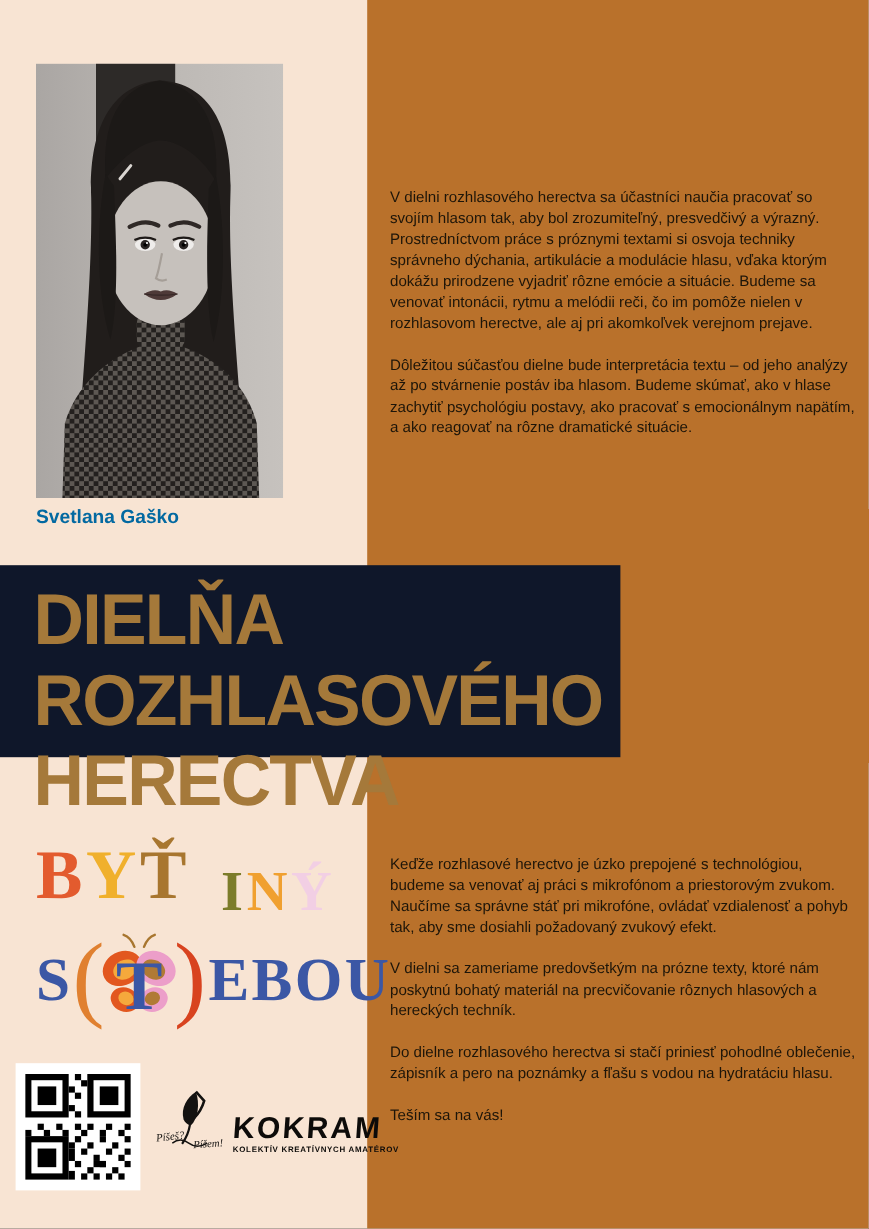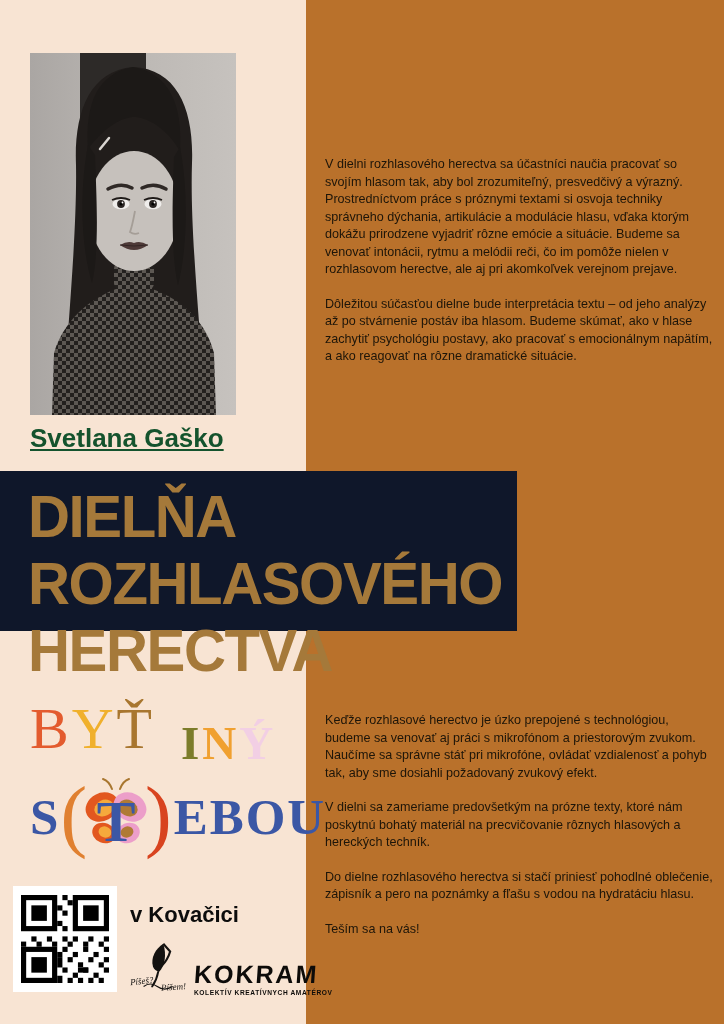--- a/index.html
+++ b/index.html
@@ -8,30 +8,30 @@
   
   .col-right{position:absolute;left:306px;top:0;width:418px;height:1024px;background:#b9712b;z-index:1;}
   .text-block{position:absolute;width:388px;color:#1d1509;z-index:2;}
   .text-top{left:325px;top:156px;}
   .text-bottom{left:325px;top:712px;}
   .text-block p{margin:0 0 17px 0;font-size:12.6px;line-height:17.5px;font-weight:normal;}
   
   .photo{position:absolute;left:30px;top:53px;width:206px;height:362px;z-index:2;}
   .photo svg{display:block;width:206px;height:362px;}
   
-  .name{position:absolute;left:30px;top:423px;font-size:26px;font-weight:bold;color:#14532d;z-index:2;text-decoration:underline;}
+  .name{position:absolute;left:30px;top:423px;font-size:16px;font-weight:bold;color:#0369a1;z-index:2;}
   
   .banner{position:absolute;left:0;top:471px;width:517px;height:160px;background:#0f172a;
           box-sizing:border-box;padding:12px 0 0 28px;z-index:3;}
   .banner .line{font-size:60px;font-weight:bold;color:#a5793a;line-height:67px;letter-spacing:-1.5px;
                 transform:scaleX(.97);transform-origin:left;}
   
   .byt{position:absolute;left:30px;top:700px;width:270px;z-index:2;font-family:"Liberation Serif",serif;}
   .byt-row1{display:flex;align-items:flex-start;}
-  .word1{font-size:58px;font-weight:normal;letter-spacing:3px;line-height:1;}
+  .word1{font-size:58px;font-weight:bold;letter-spacing:3px;line-height:1;}
   .word2{font-size:47px;font-weight:bold;letter-spacing:3px;line-height:1;margin-left:26px;position:relative;top:20px;}
   .byt-row2{display:flex;align-items:center;margin-top:16px;height:86px;}
   .letter-s,.letter-rest{font-size:51px;font-weight:bold;line-height:1;}
   .letter-rest{letter-spacing:2px;}
   .paren{font-size:80px;font-weight:normal;line-height:1;position:relative;top:-2px;}
   .paren.open{margin:0 -2px 0 2px;}
   .paren.close{margin:0 2px 0 -2px;}
   .butterfly{position:relative;width:62px;height:80px;flex:0 0 auto;}
   .butterfly svg{position:absolute;left:0;top:0;}
   
@@ -217,21 +217,20 @@
             <rect x="75" y="80" width="5" height="5"></rect>
           <rect x="80" y="60" width="5" height="5"></rect>
             <rect x="35" y="60" width="5" height="10"></rect>
             <rect x="55" y="70" width="10" height="5"></rect>
           <rect x="35" y="55" width="5" height="5"></rect>
             <rect x="35" y="78" width="5" height="7"></rect>
         </g>
       </svg>
     </div>
     <div class="info">
-      <div class="venue">v Kovačici</div>
       <div class="logos">
         <div class="writeclub">
           <svg viewBox="0 0 44 56" width="38" height="48" xmlns="http://www.w3.org/2000/svg">
             <path d="M27 2 C18 8 12 18 15 29 C16 32 19 34 22 35 C29 28 31 14 27 2 Z" fill="#141210"></path>
             <path d="M27 2 L35 11 C33 18 30 23 25 28" fill="none" stroke="#141210" stroke-width="2.5"></path>
             <path d="M21 35 C20 41 18 46 14 52" stroke="#141210" stroke-width="2.2" fill="none" stroke-linecap="round"></path>
             <path d="M4 52 Q12 46 20 52 T38 52" stroke="#141210" stroke-width="1.4" fill="none"></path>
           </svg>
           <span class="wc-text wc-left">Píšeš?</span>
           <span class="wc-text wc-right">Píšem!</span>

